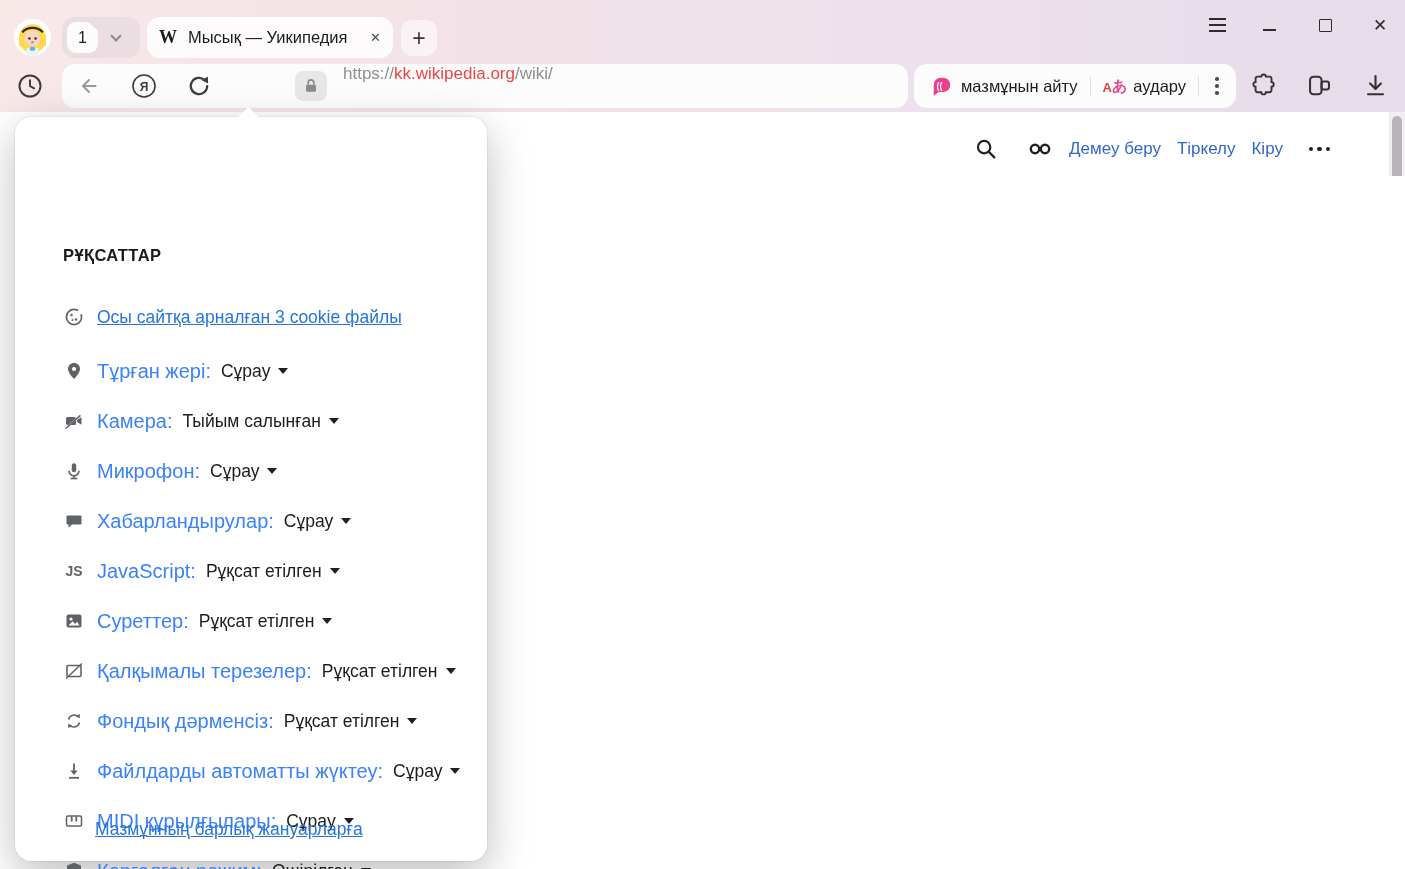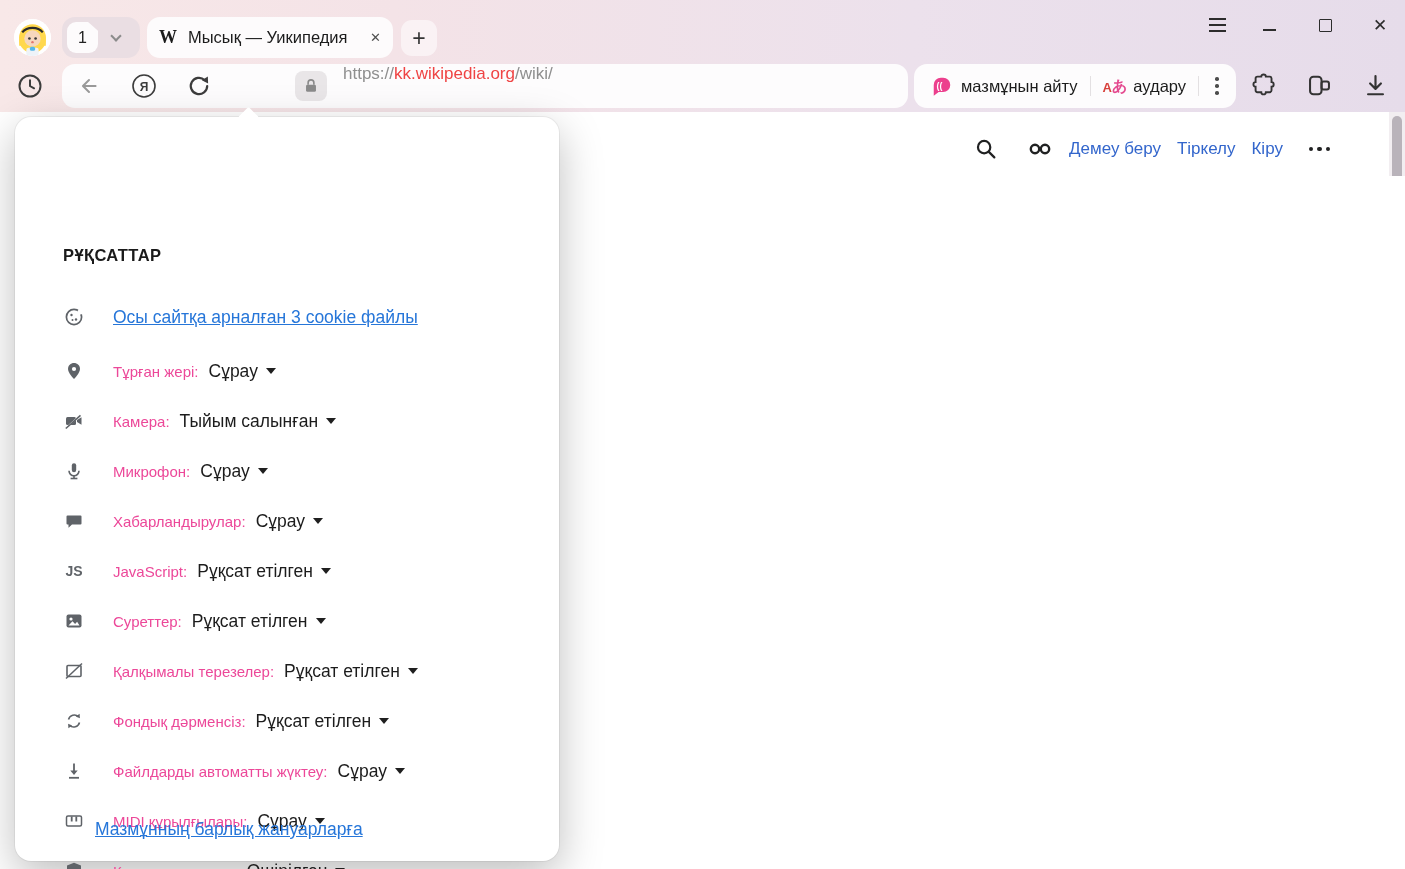--- a/index.html
+++ b/index.html
@@ -87,28 +87,28 @@
   .ib-trow { display:flex; padding:7px 0 7px 14px; font-size:16px; }
   .ib-trow .lbl { width:143px; }
 
   
   .sbar { position:absolute; right:0; top:112px; width:16px; height:757px; background:#f2eef1; z-index:5; }
   .sthumb { position:absolute; left:3px; top:4px; width:10px; height:222px; border-radius:5px; background:#b9b3ba; }
   .sbtn { position:absolute; left:0; bottom:0; width:16px; height:24px; display:flex; align-items:center; justify-content:center; }
   .sbtn i { width:0; height:0; border-left:5px solid transparent; border-right:5px solid transparent; border-top:6px solid #7a7a7a; }
 
   
-  .panel { position:absolute; left:15px; top:117px; width:544px; height:744px; background:#fff; border-radius:16px; z-index:50;
+  .panel { position:absolute; left:15px; top:117px; width:472px; height:744px; background:#fff; border-radius:16px; z-index:50;
            box-shadow:0 0 0 1px rgba(0,0,0,.05), 0 14px 44px rgba(0,0,0,.26); }
   .panel::before { content:""; position:absolute; top:-7px; left:226px; width:15px; height:15px; background:#fff;
                    transform:rotate(45deg); border-radius:2px; }
   .ptitle { position:absolute; left:48px; top:129px; font-size:16.5px; font-weight:bold; color:#1a1a1a; letter-spacing:.4px; }
   .prow { position:absolute; left:48px; height:26px; display:flex; align-items:center; }
-  .picon { width:22px; display:flex; justify-content:center; margin-right:28px; color:#5f6368; }
-  .plabel { font-size:15px; color:#ec4899; white-space:nowrap; }
+  .picon { width:22px; display:flex; justify-content:center; margin-right:12px; color:#5f6368; }
+  .plabel { font-size:20px; color:#3b82f6; white-space:nowrap; }
   .pvalue { font-size:17.5px; color:#1c1c1c; margin-left:10px; display:flex; align-items:center; white-space:nowrap; }
   .caret { width:0; height:0; border-left:5px solid transparent; border-right:5px solid transparent;
            border-top:6px solid #1f1f1f; margin-left:8px; display:inline-block; }
   .plink { font-size:17.5px; color:#2676d9; white-space:nowrap; }
   .js-glyph { font-size:14px; font-weight:bold; color:#5f6368; }
 </style>
 </head>
 <body>
 
 <div class="window">

